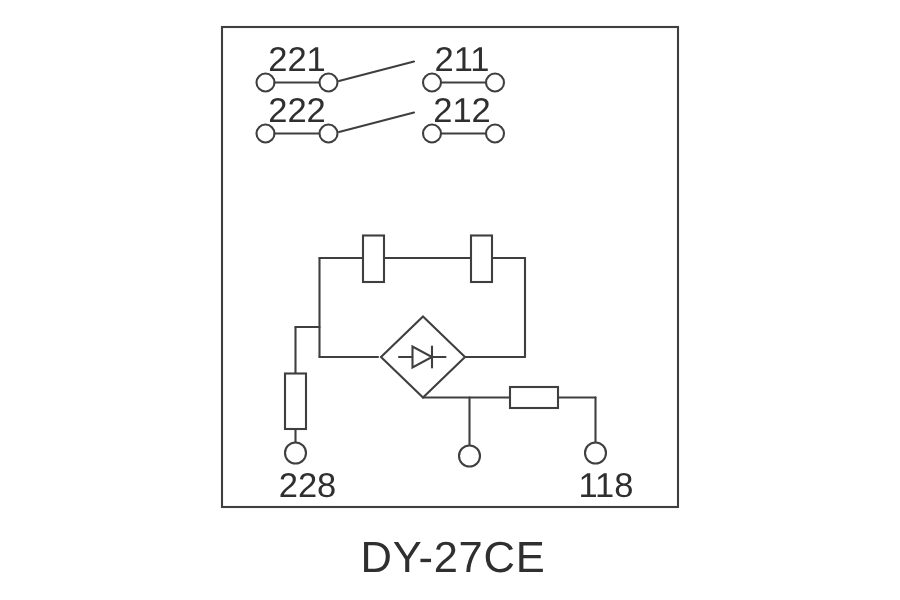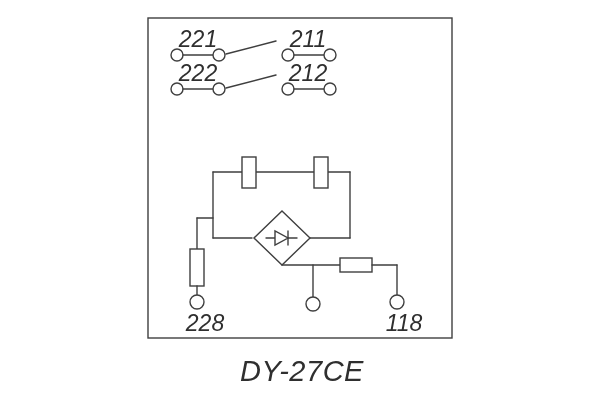--- a/index.html
+++ b/index.html
@@ -7,21 +7,20 @@
     padding: 0;
     width: 600px;
     height: 400px;
     background: #ffffff;
     overflow: hidden;
   }
   .canvas {
     position: relative;
     width: 480px;
     height: 400px;
-    font-style: italic;
   }
   .wire {
     stroke: #3f3f3f;
     stroke-width: 1.4;
     fill: none;
     stroke-linecap: round;
   }
   .comp {
     stroke: #3f3f3f;
     stroke-width: 1.4;

